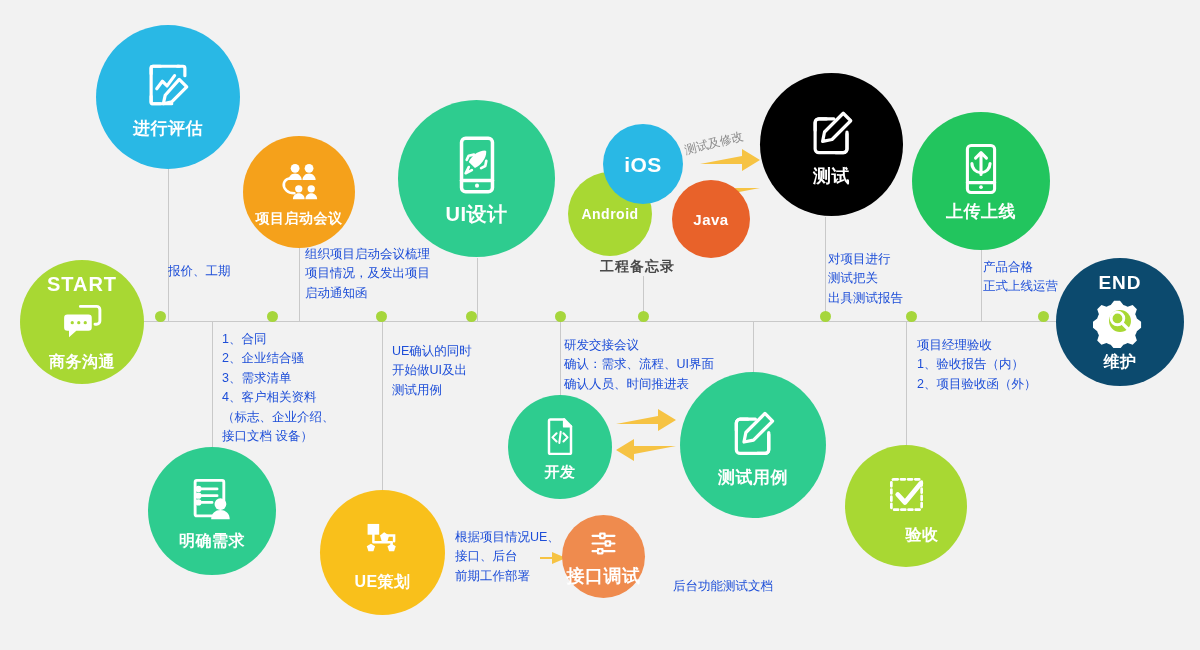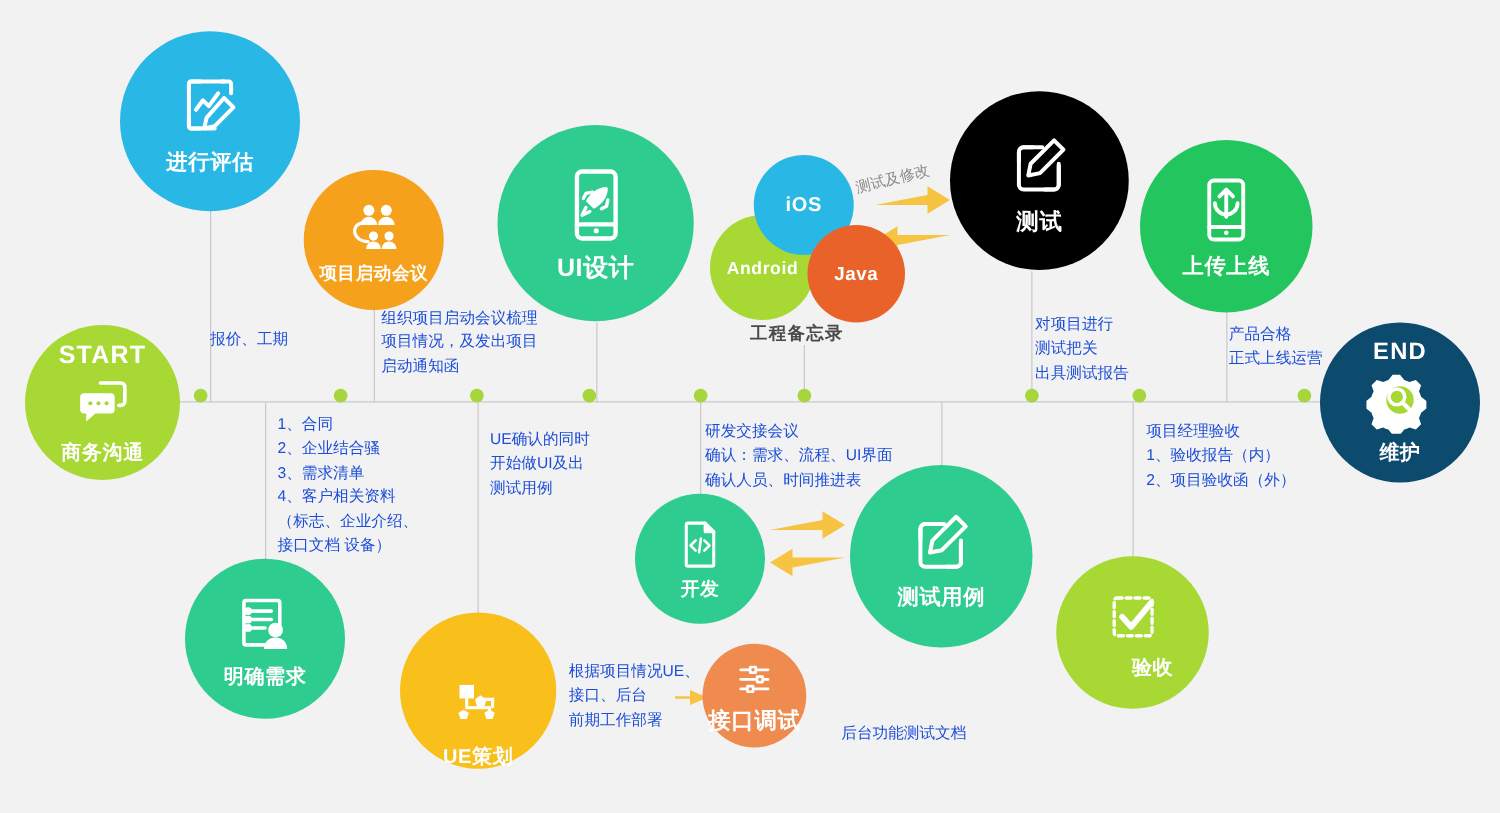--- a/index.html
+++ b/index.html
@@ -153,21 +153,21 @@
         <circle cx="45" cy="14" r="6" fill="#fff" stroke="none"></circle>
         <path d="M36 30c0-5 4-9 9-9s9 4 9 9z" fill="#fff" stroke="none"></path>
         <circle cx="31" cy="42" r="5" fill="#fff" stroke="none"></circle>
         <path d="M23 56c0-4.5 3.5-8 8-8s8 3.5 8 8z" fill="#fff" stroke="none"></path>
         <circle cx="48" cy="42" r="5" fill="#fff" stroke="none"></circle>
         <path d="M40 56c0-4.5 3.5-8 8-8s8 3.5 8 8z" fill="#fff" stroke="none"></path>
         <path d="M18 28c-8 2-10 10-4 16 3 3 8 4 11 4"></path>
       </svg></span>
         <div class="blabel" style="font-size: 14px;">项目启动会议</div>
       </div>
-      <div class="bubble" style="left: 320px; top: 490px; width: 125px; height: 125px; background: rgb(249, 192, 27); justify-content: flex-end;">
+      <div class="bubble" style="left: 320px; top: 490px; width: 125px; height: 125px; background: rgb(249, 192, 27);">
         <span class="icon"><svg width="53" height="53" viewBox="0 0 64 64" fill="none" stroke="#fff" stroke-width="3" stroke-linecap="round">
         <rect x="14" y="12" width="14" height="13" fill="#fff" stroke="none"></rect>
         <path d="M36 26l10 0 0 7" stroke="#fff"></path>
         <path d="M21 25v9M21 34h22" stroke="#fff"></path>
         <path d="M34 22l6 4-2 7-7 0-2-7z" fill="#fff" stroke="none"></path>
         <path d="M18 36l5 3-2 6h-6l-2-6z" fill="#fff" stroke="none"></path>
         <path d="M43 36l5 3-2 6h-6l-2-6z" fill="#fff" stroke="none"></path>
         <path d="M43 34v4" stroke="#fff"></path>
       </svg></span>
         <div class="blabel" style="font-size: 16px;">UE策划</div>
@@ -199,23 +199,23 @@
         <circle cx="30" cy="18" r="2.5" fill="#ef8b4e" stroke="none"></circle>
         <circle cx="40" cy="32" r="2.5" fill="#ef8b4e" stroke="none"></circle>
         <circle cx="26" cy="46" r="2.5" fill="#ef8b4e" stroke="none"></circle>
       </svg></span>
         <div class="blabel" style="font-size: 18px;">接口调试</div>
       </div>
       <div class="bubble" style="left: 568px; top: 172px; width: 84px; height: 84px; background: rgb(168, 216, 51);">
         <div class="blabel" style="font-size: 14px;">Android</div>
       </div>
       <div class="bubble" style="left: 603px; top: 124px; width: 80px; height: 80px; background: rgb(41, 184, 229);">
-        <div class="blabel" style="font-size: 16px;">iOS</div>
-      </div>
-      <div class="bubble" style="left: 646px; top: 180px; width: 78px; height: 78px; background: rgb(232, 98, 42);">
+        <div class="blabel" style="font-size: 21px;">iOS</div>
+      </div>
+      <div class="bubble" style="left: 672px; top: 180px; width: 78px; height: 78px; background: rgb(232, 98, 42);">
         <div class="blabel" style="font-size: 15px;">Java</div>
       </div>
       <div class="bubble" style="left: 680px; top: 372px; width: 146px; height: 146px; background: rgb(46, 204, 143);">
         <span class="icon"><svg width="61" height="61" viewBox="0 0 64 64" fill="none" stroke="#fff" stroke-width="3.4" stroke-linecap="round" stroke-linejoin="round">
             <path d="M48 32v18a4 4 0 0 1-4 4H18a4 4 0 0 1-4-4V22a4 4 0 0 1 4-4h16"></path>
         <path d="M14 30V22a4 4 0 0 1 4-4h8M48 34v16a4 4 0 0 1-4 4h-8"></path>
         <path d="M44 12l8 8-20 20-10 2 2-10z"></path>
           </svg></span>
         <div class="blabel" style="font-size: 17px;">测试用例</div>
       </div>

